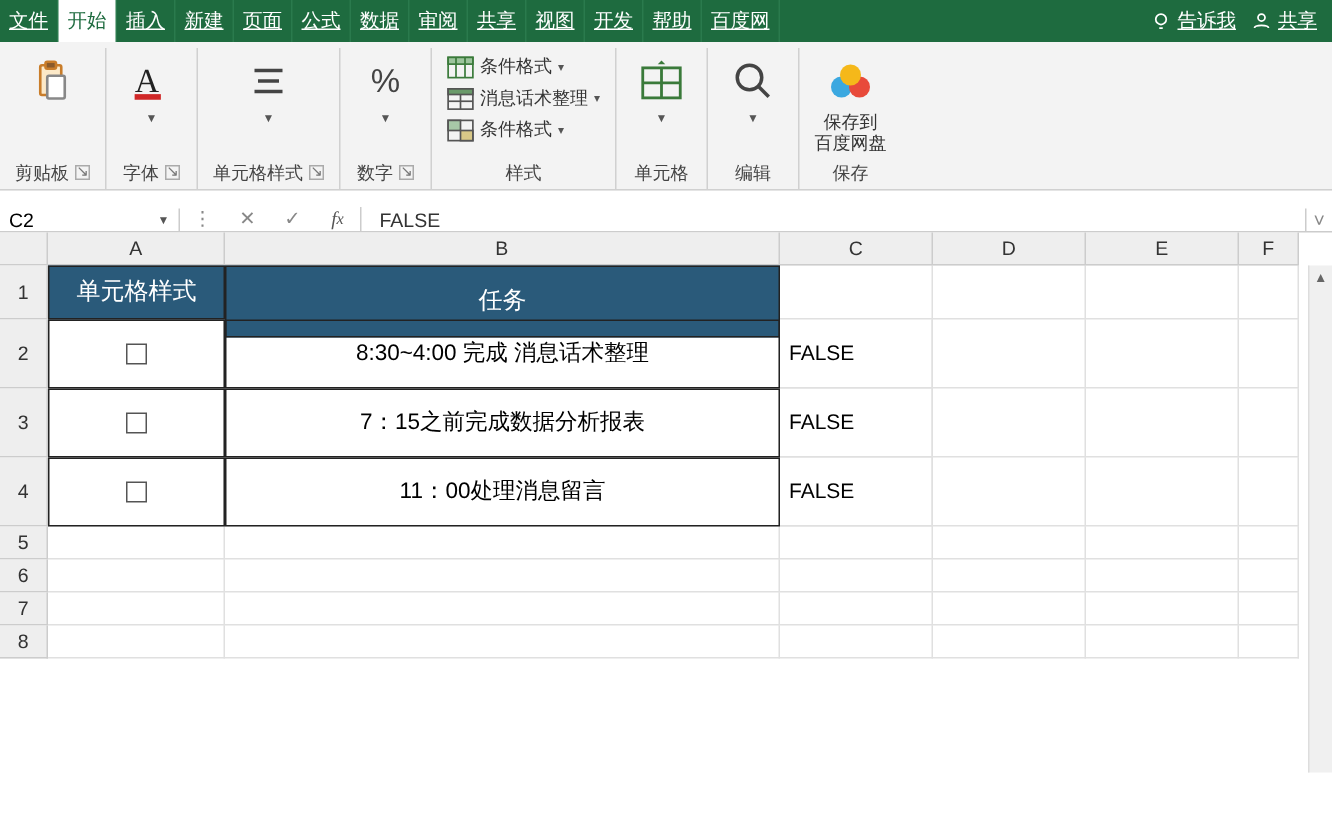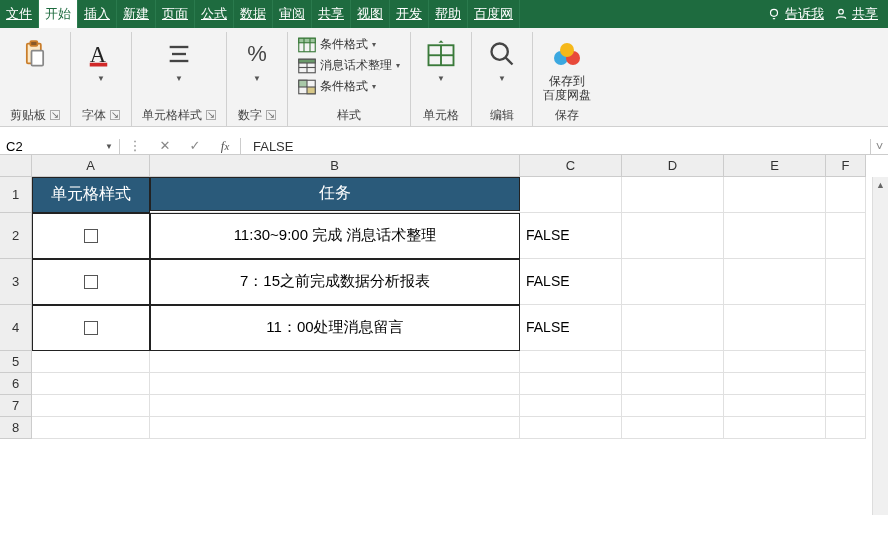--- a/index.html
+++ b/index.html
@@ -327,25 +327,25 @@
       <div class="cell " style="left: 590px; top: 218px; width: 102px; height: 22px;"></div>
       <div class="cell " style="left: 692px; top: 218px; width: 102px; height: 22px;"></div>
       <div class="cell " style="left: 794px; top: 218px; width: 40px; height: 22px;"></div>
       <div class="cell " style="left: 0px; top: 240px; width: 118px; height: 22px;"></div>
       <div class="cell " style="left: 118px; top: 240px; width: 370px; height: 22px;"></div>
       <div class="cell " style="left: 488px; top: 240px; width: 102px; height: 22px;"></div>
       <div class="cell " style="left: 590px; top: 240px; width: 102px; height: 22px;"></div>
       <div class="cell " style="left: 692px; top: 240px; width: 102px; height: 22px;"></div>
       <div class="cell " style="left: 794px; top: 240px; width: 40px; height: 22px;"></div>
       <div class="cell th-cell" style="left: 0px; top: 0px; width: 118px; height: 36px;">单元格样式</div>
-      <div class="cell th-cell" style="left: 118px; top: 0px; width: 370px; height: 34px;">任务</div>
+      <div class="cell th-cell" style="left: 118px; top: 0px; width: 370px; height: 48px;">任务</div>
       <div class="cell data-cell" style="left: 0px; top: 36px; width: 118px; height: 46px;">
         <div class="checkbox"></div>
       </div>
-      <div class="cell data-cell" style="left: 118px; top: 36px; width: 370px; height: 46px;">11:30~9:00 完成 消息话术整理</div>
+      <div class="cell data-cell" style="left: 118px; top: 36px; width: 370px; height: 46px;">8:30~4:00 完成 消息话术整理</div>
       <div class="cell c-cell" style="left: 488px; top: 36px; width: 102px; height: 46px;">FALSE</div>
       <div class="cell data-cell" style="left: 0px; top: 82px; width: 118px; height: 46px;">
         <div class="checkbox"></div>
       </div>
       <div class="cell data-cell" style="left: 118px; top: 82px; width: 370px; height: 46px;">7：15之前完成数据分析报表</div>
       <div class="cell c-cell" style="left: 488px; top: 82px; width: 102px; height: 46px;">FALSE</div>
       <div class="cell data-cell" style="left: 0px; top: 128px; width: 118px; height: 46px;">
         <div class="checkbox"></div>
       </div>
       <div class="cell data-cell" style="left: 118px; top: 128px; width: 370px; height: 46px;">11：00处理消息留言</div>

